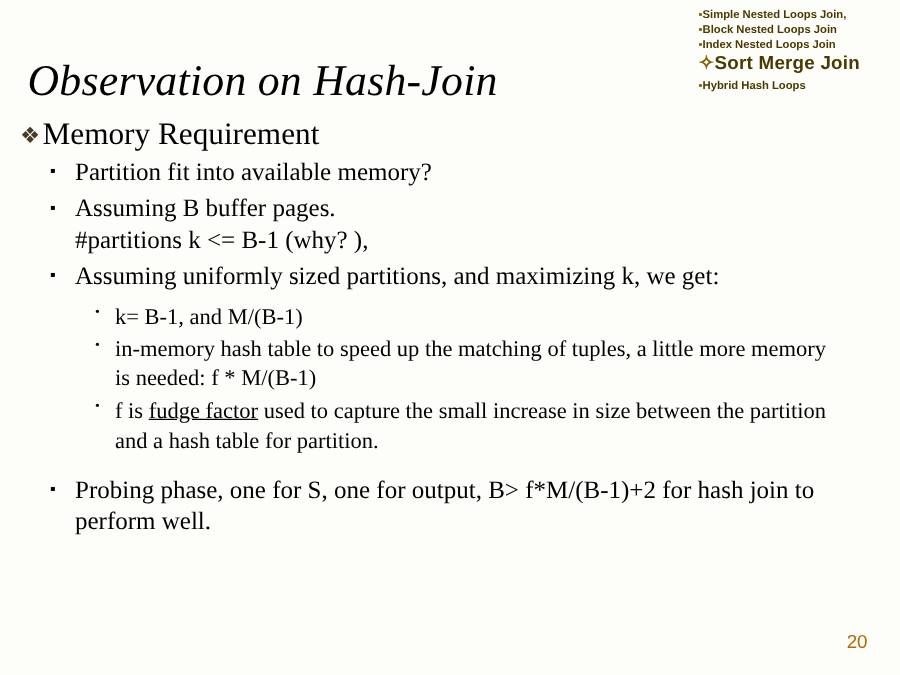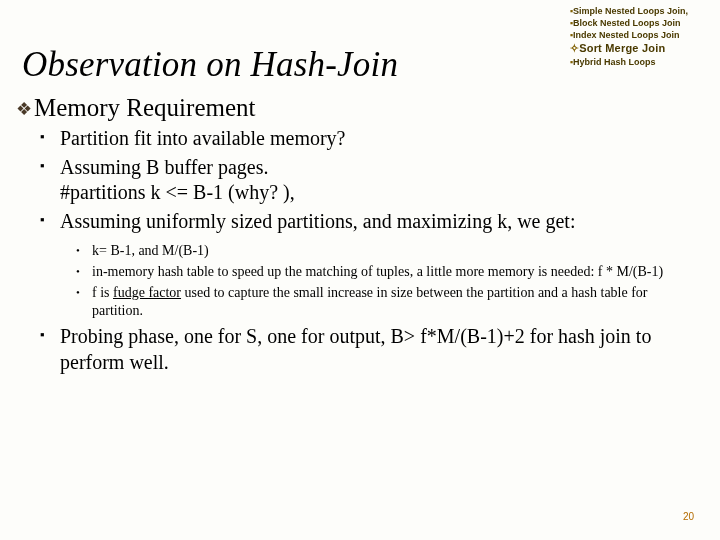--- a/index.html
+++ b/index.html
@@ -1,31 +1,31 @@
 <!DOCTYPE html>
 <html><head>
 <meta charset="utf-8">
 <style>
 html,body{margin:0;padding:0}
 body{width:720px;height:540px;background:#fdfdfa;font-family:"Times New Roman",Times,serif;color:#000;position:relative;box-sizing:border-box}
 .title{font-style:italic;font-size:35px;position:absolute;top:45px;left:22px;letter-spacing:.2px}
 .toc{position:absolute;top:5px;right:32px;font-family:Arial,Helvetica,sans-serif;font-size:9px;font-weight:bold;color:#4a3a00;line-height:1.35}
 .toc .row{white-space:nowrap}
 .toc .sq{color:#806000}
-.toc .big{font-size:11px;letter-spacing:.2px}
+.toc .big{font-size:15px;letter-spacing:.2px}
 .h1row{position:absolute;top:94px;left:16px;font-size:25px}
 .h1row .dm{color:#4a3a28;font-size:18px;vertical-align:1px;display:inline-block;width:18px}
 .body{position:absolute;top:126px;left:40px;right:44px;font-size:20px;line-height:1.28}
 .l1{margin:0 0 3px 0;position:relative;padding-left:20px}
 .l1::before{content:"\25AA";position:absolute;left:0;top:3px;font-size:13px}
-.l2wrap{margin:8px 0 0 36px;font-size:14px}
+.l2wrap{margin:8px 0 0 36px;font-size:18px}
 .l2{margin:0 0 3px 0;position:relative;padding-left:16px}
 .l2::before{content:"\2022";position:absolute;left:0;top:1px;font-size:11px}
 .under{text-decoration:underline}
-.pgnum{position:absolute;right:26px;bottom:18px;color:#b36b00;font-family:Arial,Helvetica,sans-serif;font-size:10px}
+.pgnum{position:absolute;right:26px;bottom:18px;color:#b36b00;font-family:Arial,Helvetica,sans-serif;font-size:15px}
 </style>
 </head>
 <body>
 
 <div class="title">Observation on Hash-Join</div>
 
 <div class="toc">
   <div class="row"><span class="sq">▪</span><span>Simple Nested Loops Join,</span></div>
   <div class="row"><span class="sq">▪</span><span>Block Nested Loops Join</span></div>
   <div class="row"><span class="sq">▪</span><span>Index Nested Loops Join</span></div>
@@ -40,16 +40,16 @@
 <div class="body">
   <div class="l1">Partition fit into available memory?</div>
   <div class="l1" style="white-space:pre-line">Assuming B buffer pages.
 #partitions k &lt;= B-1 (why? ),</div>
   <div class="l1">Assuming uniformly sized partitions, and maximizing k, we get:</div>
   <div class="l2wrap">
     <div class="l2">k= B-1,  and M/(B-1)</div>
     <div class="l2">in-memory hash table to speed up the matching of tuples, a little more memory is needed:   f * M/(B-1)</div>
     <div class="l2"><span>f is </span><span class="under">fudge factor</span><span> used to capture the small increase in size between the partition and a hash table for partition.</span></div>
   </div>
-  <div class="l1" style="margin-top:4px">Probing phase, one for S, one for output, B&gt; f*M/(B-1)+2 for hash join to perform well.</div>
+  <div class="l1" style="margin-top:16px">Probing phase, one for S, one for output, B&gt; f*M/(B-1)+2 for hash join to perform well.</div>
 </div>
 
 <div class="pgnum">20</div>
 
 </body></html>

